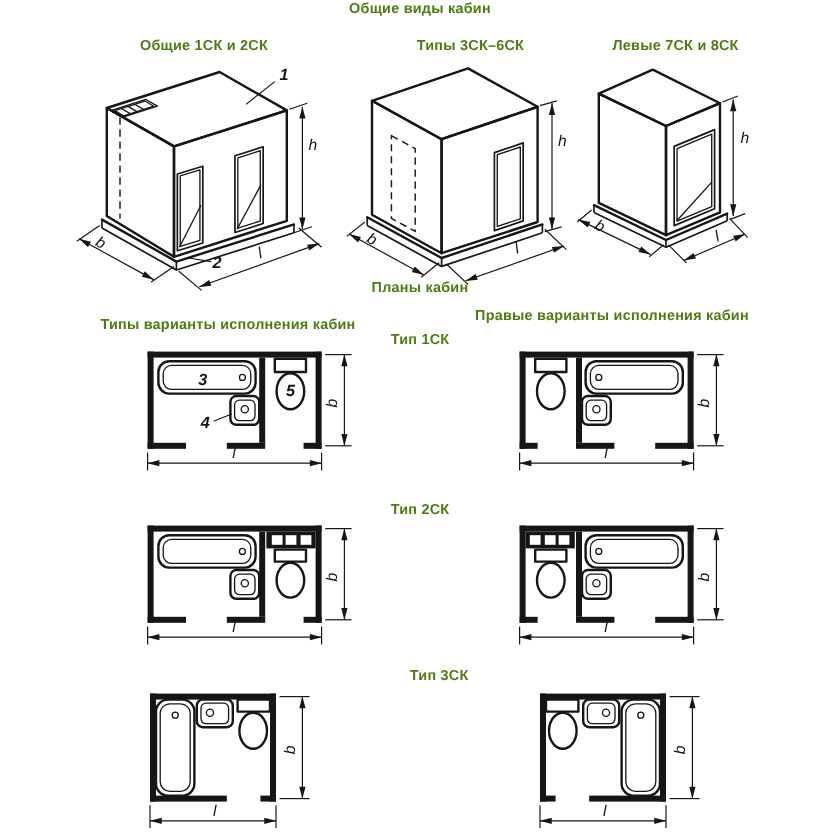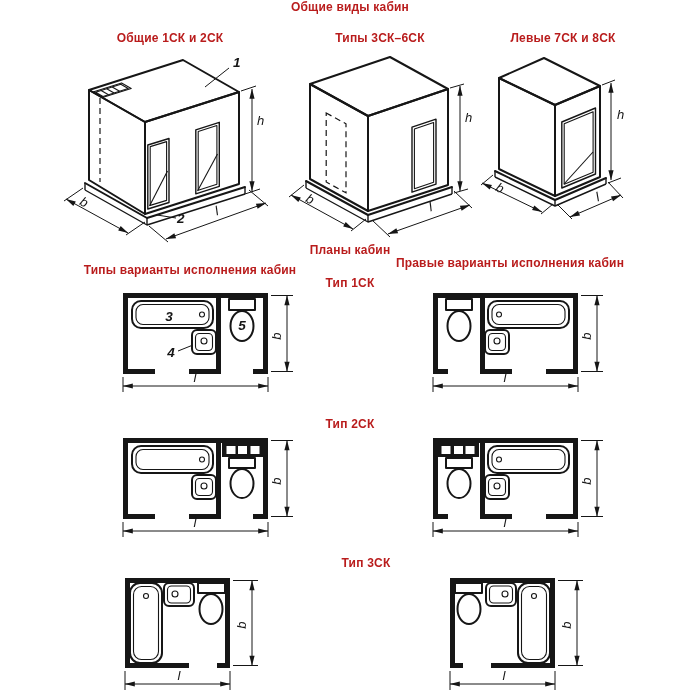--- a/index.html
+++ b/index.html
@@ -1,36 +1,36 @@
 <!DOCTYPE html>
 <html><head>
 <meta charset="utf-8">
 <style>
   html,body{margin:0;padding:0}
   body{width:700px;height:700px;background:#fff;position:relative;font-family:"Liberation Sans",sans-serif}
-  .t{position:absolute;font:bold 12px "Liberation Sans",sans-serif;color:#b91c1c;text-align:center;letter-spacing:.2px;white-space:nowrap}
+  .t{position:absolute;font:bold 12px "Liberation Sans",sans-serif;color:#4d7c0f;text-align:center;letter-spacing:.2px;white-space:nowrap}
   svg{position:absolute;overflow:visible}
   .w{fill:#161616;stroke:none}
   .wh{fill:#ffffff;stroke:none}
   .o2{fill:none;stroke:#161616;stroke-width:2;stroke-linejoin:round;stroke-linecap:round}
   .o14{fill:none;stroke:#161616;stroke-width:1.4;stroke-linejoin:round}
   .o1{fill:none;stroke:#161616;stroke-width:1.1;stroke-linejoin:round}
   .d1{fill:none;stroke:#161616;stroke-width:1}
   .dash{fill:none;stroke:#161616;stroke-width:1.2;stroke-dasharray:6 4}
   svg text{font:italic 13px "Liberation Sans",sans-serif;fill:#161616}
   svg text.num{font-weight:700;font-size:13.5px}
 </style>
 </head>
 <body>
 
 <div class="t" style="left:0;top:5;width:700px">Общие виды кабин</div>
 <div class="t" style="left:55px;top:31px;width:230px">Общие 1СК и 2СК</div>
-<div class="t" style="left:280px;top:31px;width:200px">Типы 3СК–6СК</div>
+<div class="t" style="left:292px;top:31px;width:200px">Типы 3СК–6СК</div>
 <div class="t" style="left:468px;top:31px;width:190px">Левые 7СК и 8СК</div>
-<div class="t" style="left:0;top:243px;width:700px">Планы кабин</div>
+<div class="t" style="left:0;top:232px;width:700px">Планы кабин</div>
 <div class="t" style="left:40px;top:263px;width:300px">Типы варианты исполнения кабин</div>
 <div class="t" style="left:360px;top:256px;width:300px">Правые варианты исполнения кабин</div>
 <div class="t" style="left:250px;top:276px;width:200px">Тип 1СК</div>
 <div class="t" style="left:250px;top:417px;width:200px">Тип 2СК</div>
 <div class="t" style="left:266px;top:556px;width:200px">Тип 3СК</div>
 
 <svg style="left:55px;top:50px" width="230" height="200" viewBox="0 0 230 200">
   <defs>
     <marker id="e1" markerWidth="12" markerHeight="8" refX="10.8" refY="4" orient="auto">
         <path d="M11,4 L1,1.4 L1,6.6 Z" fill="#161616"></path>

